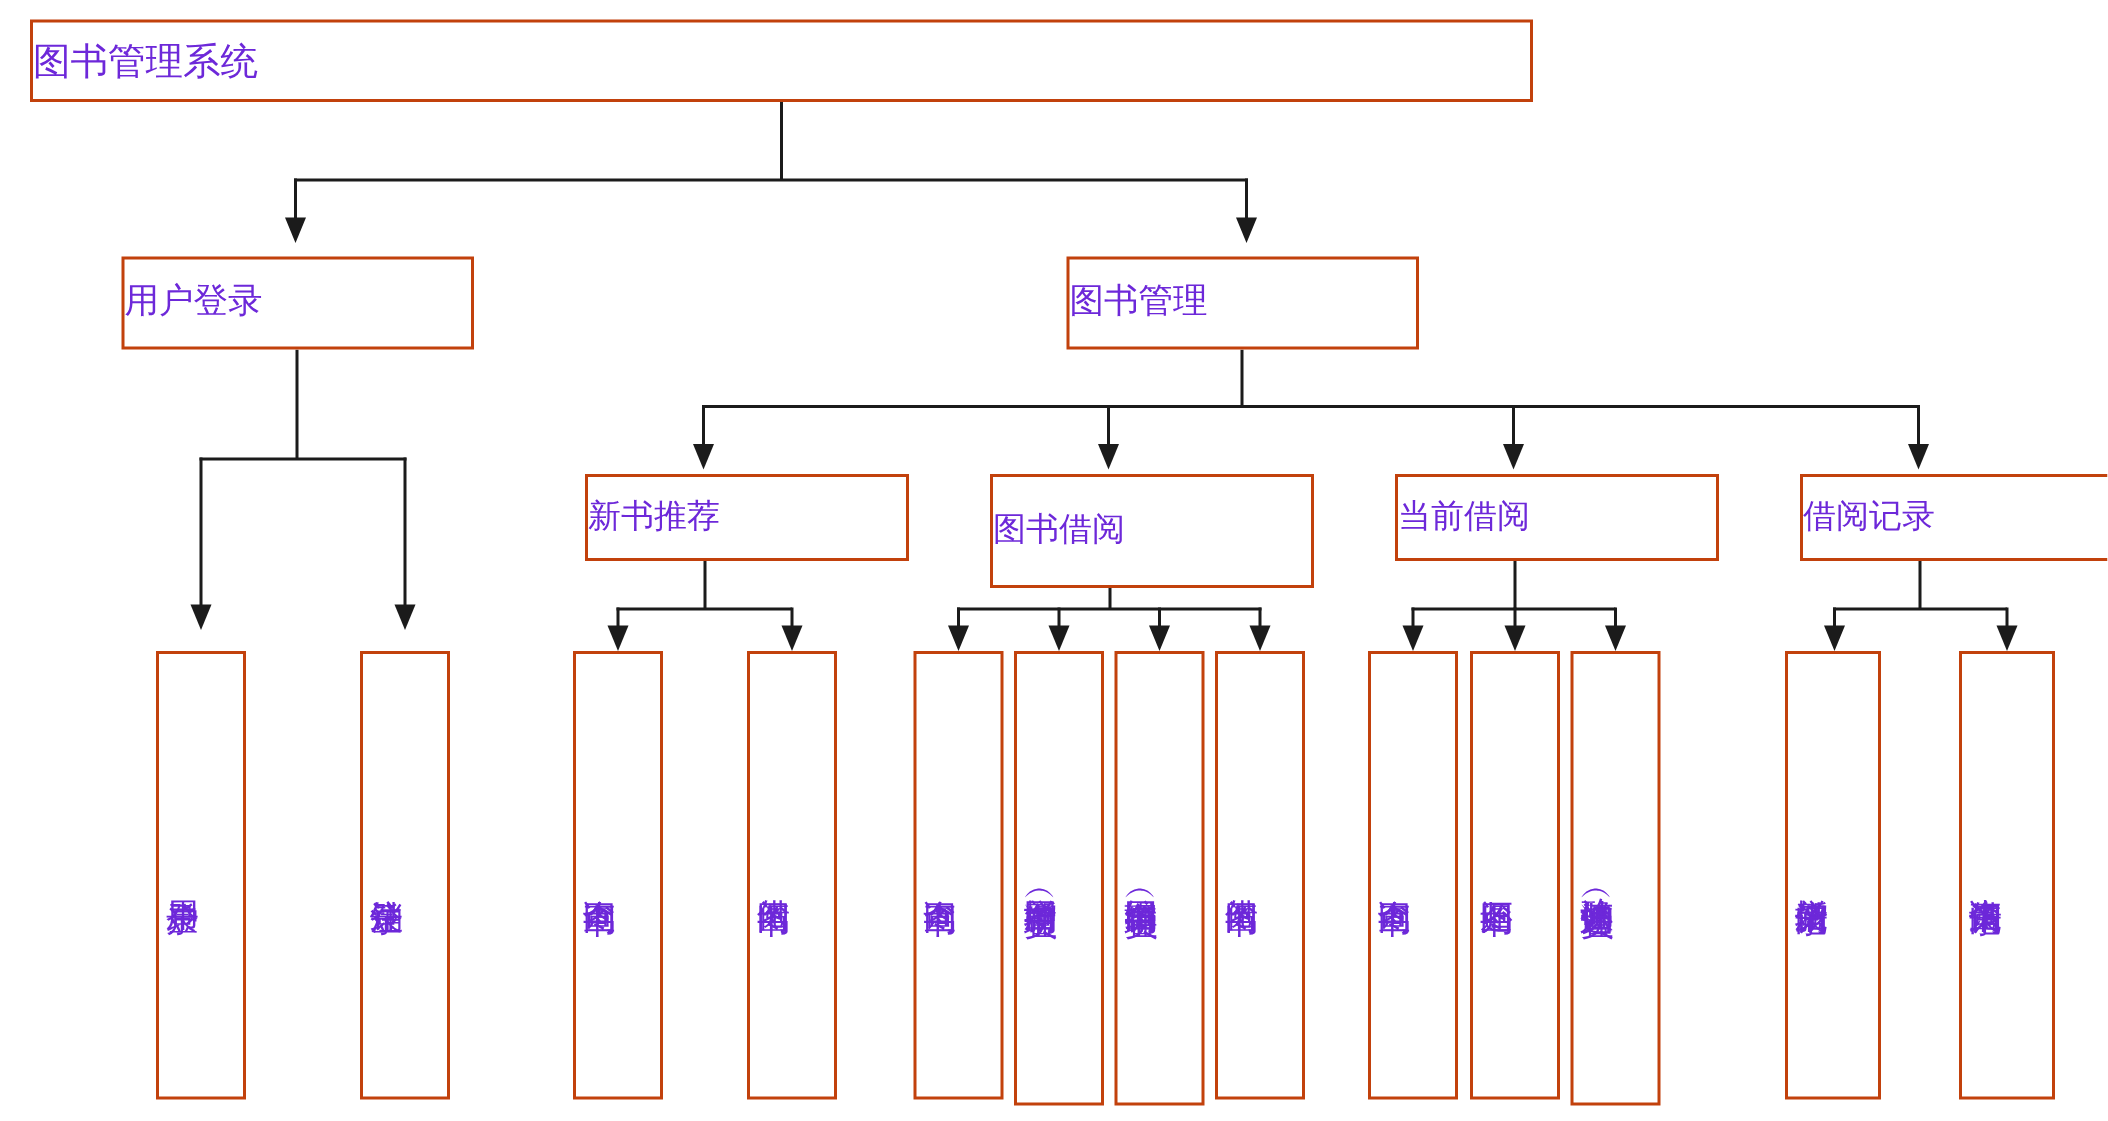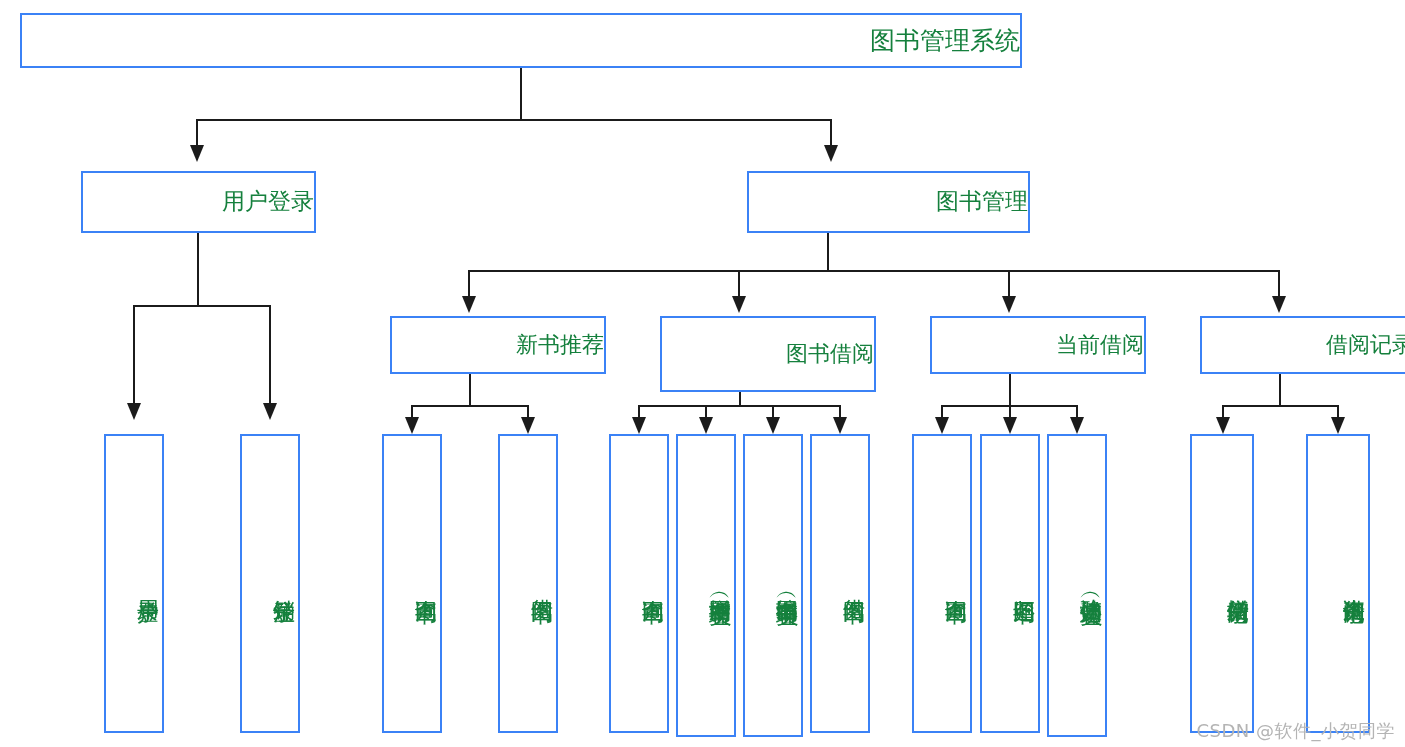--- a/index.html
+++ b/index.html
@@ -13,26 +13,26 @@
     width:1405px;
     height:747px;
     background:#ffffff;
     overflow:hidden;
   }
   
   .node{
     position:absolute;
     box-sizing:border-box;
     background:#ffffff;
-    border:2px solid #3b82f6;
+    border:2px solid #c2410c;
     display:flex;
     align-items:center;
-    justify-content:flex-end;
+    justify-content:flex-start;
     text-align:center;
-    color:#15803d;
+    color:#6d28d9;
     line-height:1.18;
     z-index:3;
   }
   .node .lbl{
     display:block;
     white-space:pre-line;
   }
   .node.root{ font-size:25px; }
   .node.lvl2{ font-size:23px; }
   .node.lvl3{ font-size:22px;margin-left:28px; }
@@ -96,21 +96,21 @@
   <div class="hline" style="left:196px;top:119px;width:636px;"></div>
   <div class="vline" style="left:196px;top:119px;height:27px;"></div>
   <div class="vline" style="left:830px;top:119px;height:27px;"></div>
   <div class="arrow" style="left:190px;top:145px;"></div>
   <div class="arrow" style="left:824px;top:145px;"></div>
 
   <div class="node lvl2" style="left:81px;top:171px;width:235px;height:62px;">
     <span class="lbl">用户登录</span>
   </div>
 
-  <div class="node lvl2" style="left:711px;top:171px;width:283px;height:62px;margin-left:36px;">
+  <div class="node lvl2" style="left:711px;top:171px;width:235px;height:62px;">
     <span class="lbl">图书管理</span>
   </div>
 
   <div class="vline" style="left:197px;top:233px;height:73px;"></div>
   <div class="hline" style="left:133px;top:305px;width:138px;"></div>
   <div class="vline" style="left:133px;top:305px;height:99px;"></div>
   <div class="vline" style="left:269px;top:305px;height:99px;"></div>
   <div class="arrow" style="left:127px;top:403px;"></div>
   <div class="arrow" style="left:263px;top:403px;"></div>
 
@@ -209,15 +209,14 @@
     <span class="lbl">确认归还（管理员）</span>
   </div>
 
   <div class="node leaf" style="left:1190px;top:434px;width:64px;height:299px;">
     <span class="lbl">新增借阅记录</span>
   </div>
   <div class="node leaf" style="left:1306px;top:434px;width:64px;height:299px;">
     <span class="lbl">查询借阅记录</span>
   </div>
 
-  <div id="watermark">CSDN @软件_小贺同学</div>
 
 </div>
 
 </body></html>

